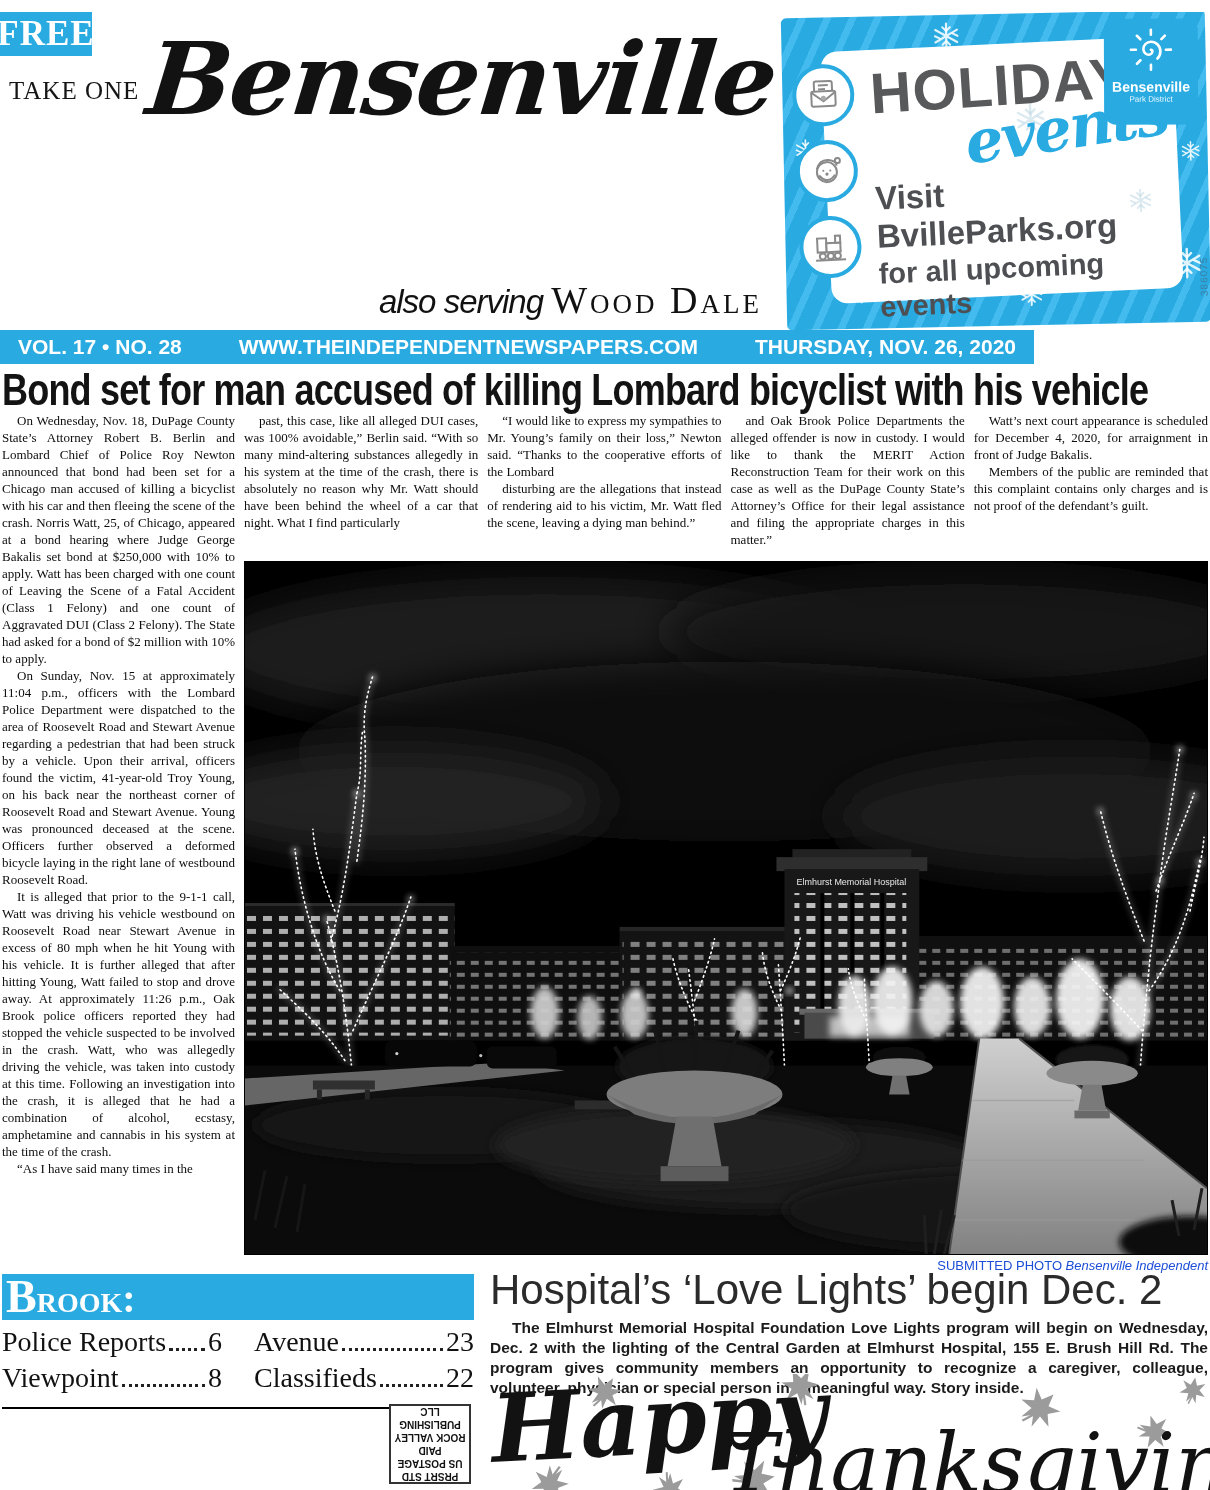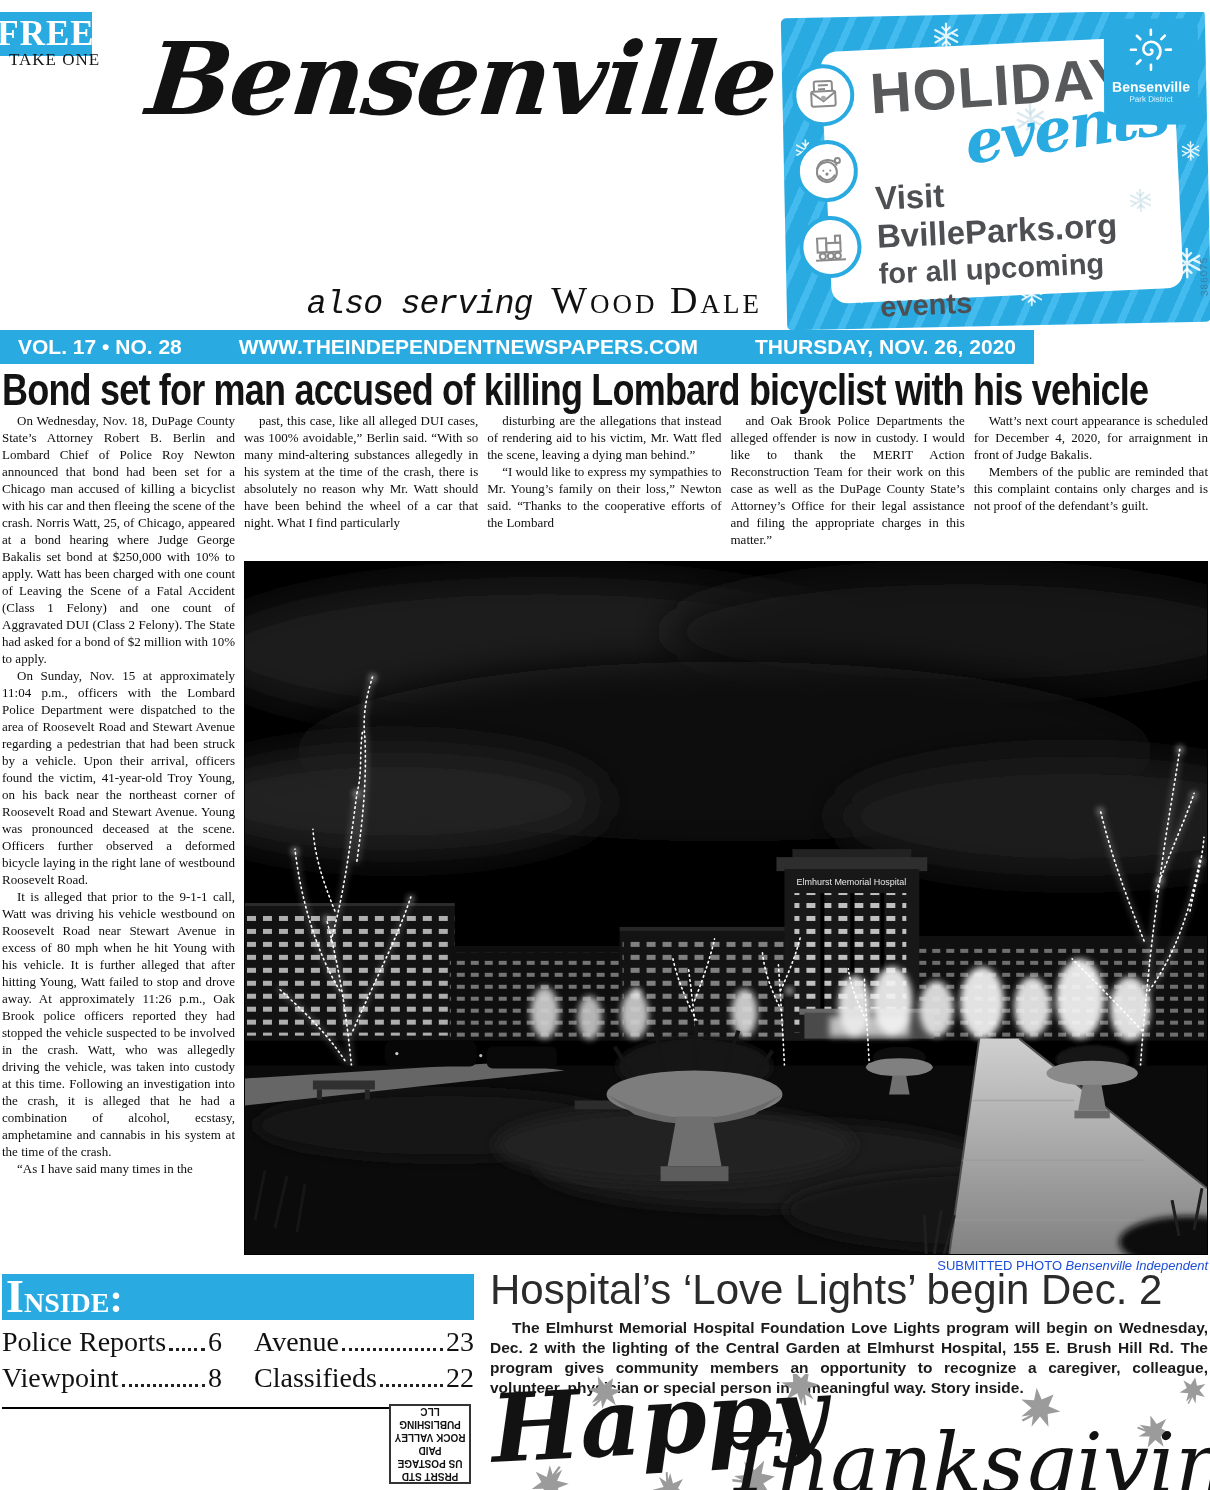--- a/index.html
+++ b/index.html
@@ -7,31 +7,31 @@
   #page {
     position:relative; width:1210px; height:1490px; margin:12px auto;
     background:#ffffff; overflow:hidden;
     font-family:"Liberation Serif", serif; color:#111;
   }
 
   
   .free-box{ position:absolute; left:0; top:8; width:92px; height:44px;
     background:var(--cyan); display:flex; align-items:center; justify-content:center; }
   .free-box span{ font-family:"Liberation Serif",serif; font-weight:bold; font-size:35px; color:#fff; letter-spacing:1px; }
-  .take-one{ position:absolute; left:9px; top:38px; font-size:17px; letter-spacing:1px; color:#151515; }
+  .take-one{ position:absolute; left:9px; top:65px; font-size:25px; letter-spacing:1px; color:#151515; }
 
   .script-title{ position:absolute; left:148px; top:8px; font-family:"DejaVu Serif",serif;
     font-style:italic; font-weight:bold; font-size:100px; color:#121212;
     transform:skewX(-6deg); letter-spacing:-2px; }
   .indep-wrap{ position:absolute; left:62px; top:92px; }
   .indep{ display:block; font-family:"Liberation Serif",serif; font-size:148px; line-height:1;
     color:#141414; transform:scaleX(0.62); transform-origin:0 50%; white-space:nowrap; letter-spacing:1px; }
   .indep::first-letter{ font-size:186px; }
   .tagline{ position:absolute; left:150px; top:266px; width:612px; text-align:right; white-space:nowrap; }
-  .tagline .also{ font-family:Liberation Mono, monospace; font-style:italic; font-size:33px; letter-spacing:-1px; }
+  .tagline .also{ font-family:Liberation Sans, sans-serif; font-style:italic; font-size:33px; letter-spacing:-1px; }
   .tagline .wood{ font-family:"Liberation Serif",serif; font-variant:small-caps; font-size:38px; letter-spacing:3px; }
 
   
   :root{ --cyan:#29abe2; }
   .ad{ position:absolute; left:784px; top:2px; width:424px; height:312px;
     transform:rotate(-1.2deg); border-radius:5px; overflow:hidden;
     background:repeating-linear-gradient(115deg,#29abe2 0 16px,#43bbee 16px 23px); }
   .ad-card{ position:absolute; left:42px; top:30px; width:352px; height:252px; background:#fff;
     border-radius:16px; transform:rotate(-1.5deg); }
   .icon-col{ position:absolute; left:-30px; top:12px; display:flex; flex-direction:column; gap:14px; }
@@ -235,22 +235,22 @@
       <p>It is alleged that prior to the 9-1-1 call, Watt was driving his vehicle westbound on Roosevelt Road near Stewart Avenue in excess of 80 mph when he hit Young with his vehicle. It is further alleged that after hitting Young, Watt failed to stop and drove away. At approximately 11:26 p.m., Oak Brook police officers reported they had stopped the vehicle suspected to be involved in the crash. Watt, who was allegedly driving the vehicle, was taken into custody at this time. Following an investigation into the crash, it is alleged that he had a combination of alcohol, ecstasy, amphetamine and cannabis in his system at the time of the crash.</p>
       <p>“As I have said many times in the</p>
     </div>
 
     <div class="right-zone">
       <div class="top-cols">
         <div class="tc bodytext">
           <p>past, this case, like all alleged DUI cases, was 100% avoidable,” Berlin said. “With so many mind-altering substances allegedly in his system at the time of the crash, there is absolutely no reason why Mr. Watt should have been behind the wheel of a car that night. What I find particularly</p>
         </div>
         <div class="tc bodytext">
+          <p>“I would like to express my sympathies to Mr. Young’s family on their loss,” Newton said. “Thanks to the cooperative efforts of the Lombard</p>
           <p>disturbing are the allegations that instead of rendering aid to his victim, Mr. Watt fled the scene, leaving a dying man behind.”</p>
-          <p>“I would like to express my sympathies to Mr. Young’s family on their loss,” Newton said. “Thanks to the cooperative efforts of the Lombard</p>
         </div>
         <div class="tc bodytext">
           <p>and Oak Brook Police Departments the alleged offender is now in custody. I would like to thank the MERIT Action Reconstruction Team for their work on this case as well as the DuPage County State’s Attorney’s Office for their legal assistance and filing the appropriate charges in this matter.”</p>
         </div>
         <div class="tc bodytext">
           <p>Watt’s next court appearance is scheduled for December 4, 2020, for arraignment in front of Judge Bakalis.</p>
           <p>Members of the public are reminded that this complaint contains only charges and is not proof of the defendant’s guilt.</p>
         </div>
       </div>
 
@@ -398,21 +398,21 @@
 
       <div class="caption">
         <span>SUBMITTED PHOTO </span><span class="credit">Bensenville Independent</span>
       </div>
     </div>
   </div>
 
   <div class="bottom">
     <div class="inside">
       <div class="inside-bar">
-        <span class="inside-title">Inside:</span>
+        <span class="inside-title">Brook:</span>
       </div>
       <div class="inside-items">
         <div class="titem">
           <span>Police Reports</span>
           <span class="dots"></span>
           <span>6</span>
         </div>
         <div class="titem">
           <span>Avenue</span>
           <span class="dots"></span>

